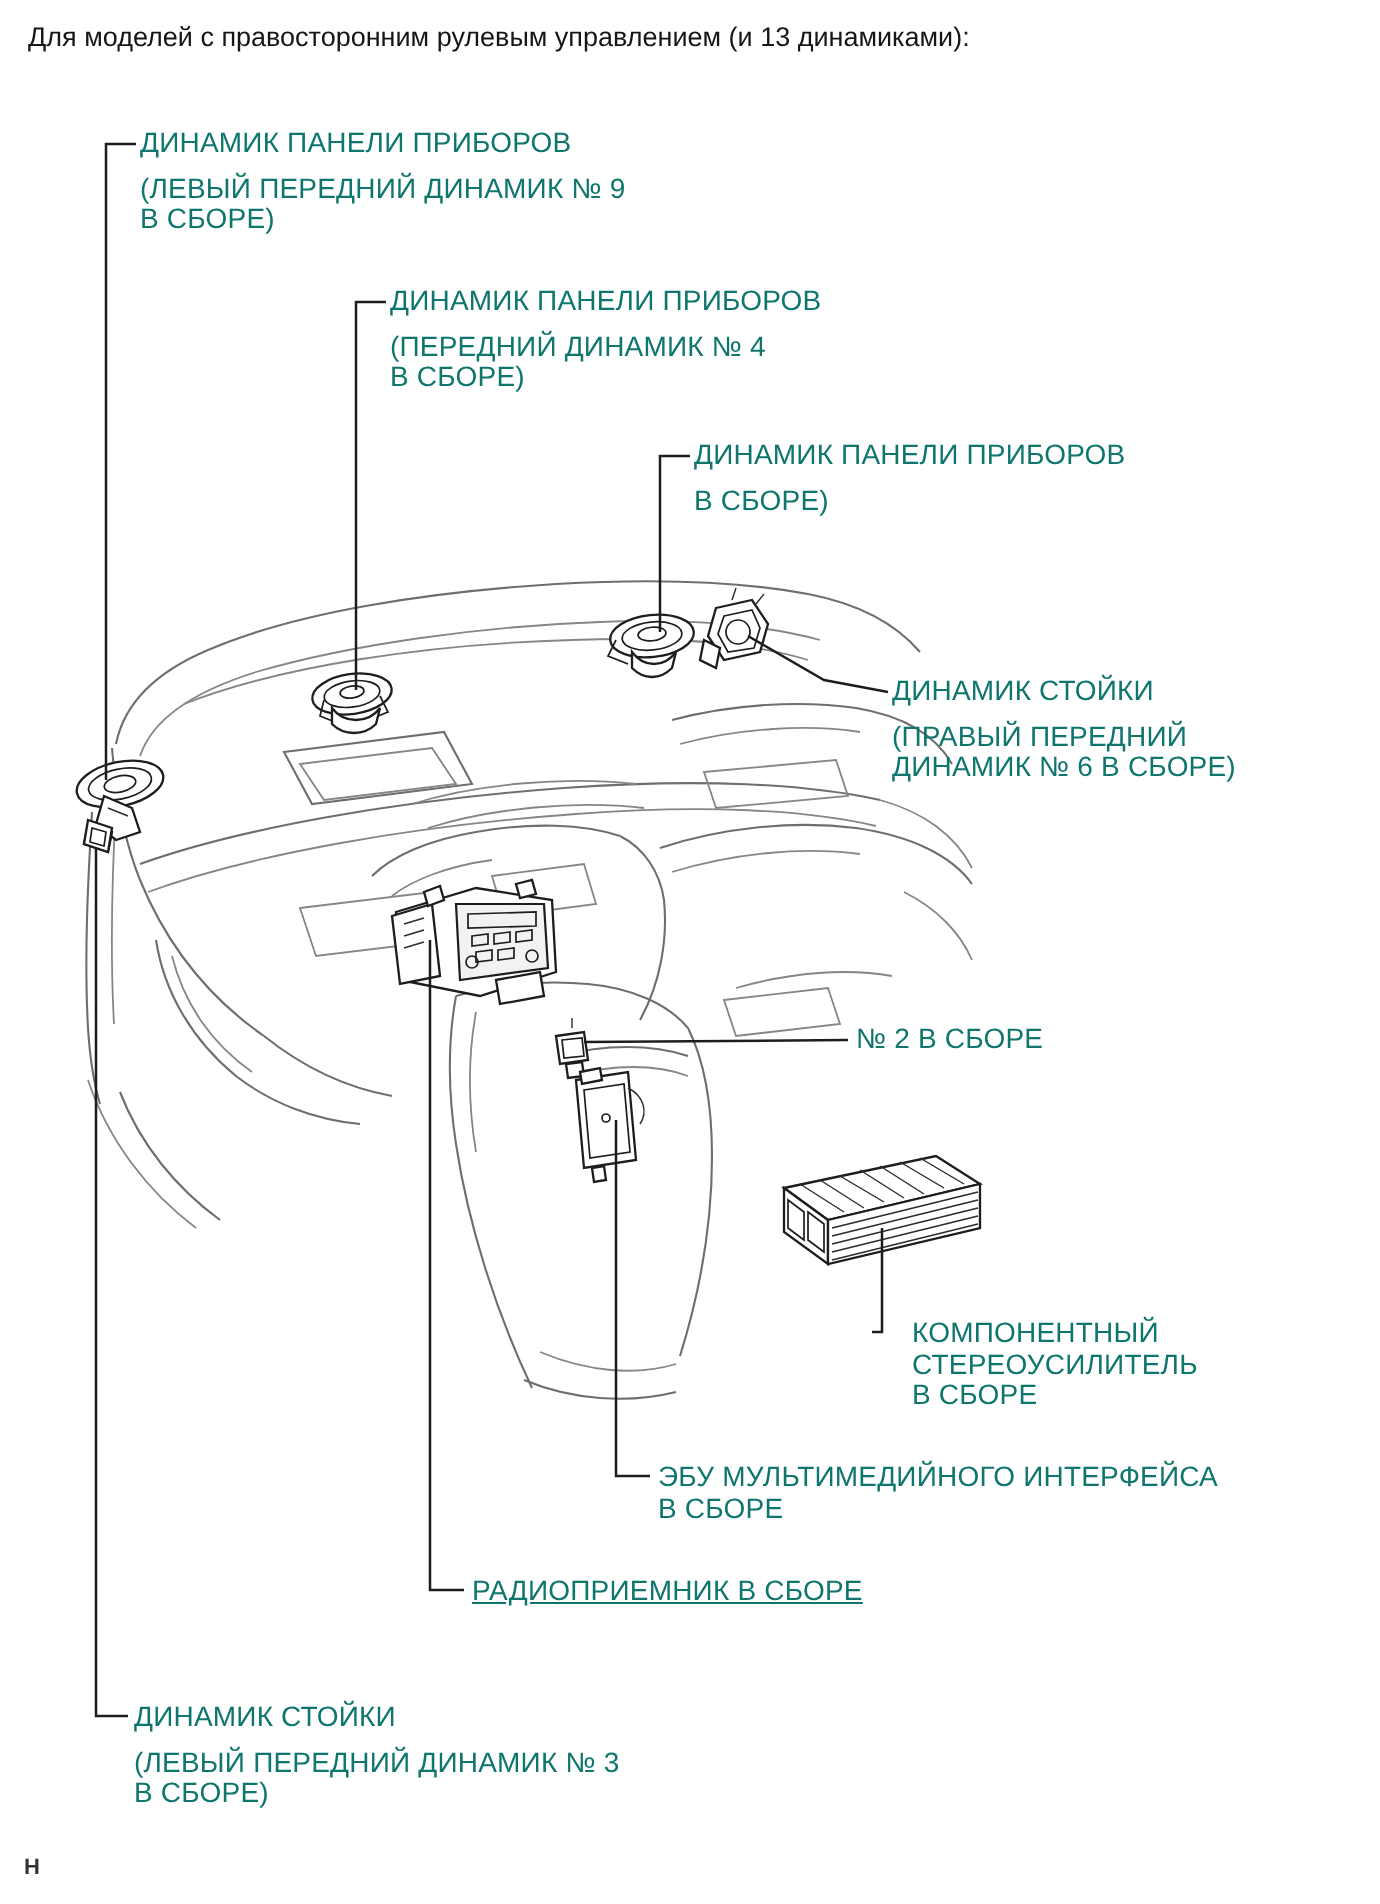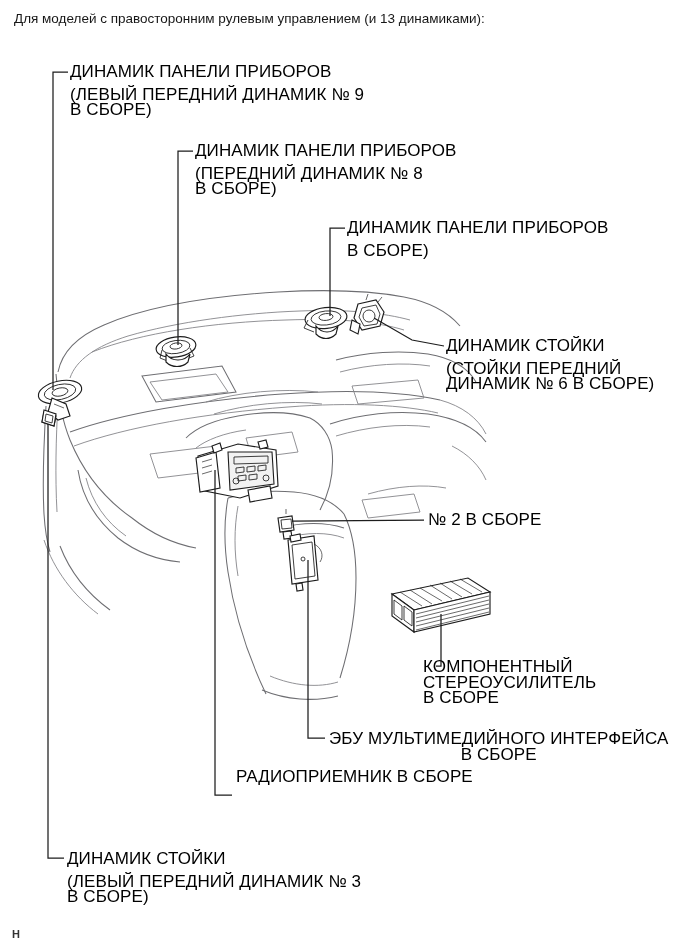--- a/index.html
+++ b/index.html
@@ -25,23 +25,23 @@
     position: absolute;
     left: 14px;
     top: 10px;
     font-size: 13.5px;
     line-height: 17px;
     color: #161616;
     white-space: nowrap;
   }
   .callout {
     position: absolute;
-    font-size: 17px;
+    font-size: 14px;
     line-height: 15.6px;
-    color: #000000;
+    color: #0f766e;
     white-space: nowrap;
     letter-spacing: 0.1px;
   }
   .callout .ln {
     display: block;
   }
   .callout .gap {
     display: block;
     height: 7px;
   }
@@ -274,53 +274,53 @@
   <div class="callout" style="left:70px; top:64px;">
     <span class="ln">ДИНАМИК ПАНЕЛИ ПРИБОРОВ</span>
     <span class="gap"></span>
     <span class="ln">(ЛЕВЫЙ ПЕРЕДНИЙ ДИНАМИК № 9</span>
     <span class="ln">В СБОРЕ)</span>
   </div>
 
   <div class="callout" style="left:195px; top:143px;">
     <span class="ln">ДИНАМИК ПАНЕЛИ ПРИБОРОВ</span>
     <span class="gap"></span>
-    <span class="ln">(ПЕРЕДНИЙ ДИНАМИК № 8</span>
+    <span class="ln">(ПЕРЕДНИЙ ДИНАМИК № 4</span>
     <span class="ln">В СБОРЕ)</span>
   </div>
 
   <div class="callout" style="left:347px; top:220px;">
     <span class="ln">ДИНАМИК ПАНЕЛИ ПРИБОРОВ</span>
     <span class="gap"></span>
     <span class="ln">В СБОРЕ)</span>
   </div>
 
   <div class="callout" style="left:446px; top:338px;">
     <span class="ln">ДИНАМИК СТОЙКИ</span>
     <span class="gap"></span>
-    <span class="ln">(СТОЙКИ ПЕРЕДНИЙ</span>
+    <span class="ln">(ПРАВЫЙ ПЕРЕДНИЙ</span>
     <span class="ln">ДИНАМИК № 6 В СБОРЕ)</span>
   </div>
 
   <div class="callout" style="left:428px; top:512px;">
     <span class="ln">№ 2 В СБОРЕ</span>
   </div>
 
-  <div class="callout" style="left:423px; top:659px;">
+  <div class="callout" style="left:456px; top:659px;">
     <span class="ln">КОМПОНЕНТНЫЙ</span>
     <span class="ln">СТЕРЕОУСИЛИТЕЛЬ</span>
     <span class="ln">В СБОРЕ</span>
   </div>
 
-  <div class="callout" style="left:329px; top:731px;text-align:center;">
+  <div class="callout" style="left:329px; top:731px;">
     <span class="ln">ЭБУ МУЛЬТИМЕДИЙНОГО ИНТЕРФЕЙСА</span>
     <span class="ln">В СБОРЕ</span>
   </div>
 
-  <div class="callout" style="left:236px; top:769px;">
+  <div class="callout" style="left:236px; top:788px;text-decoration:underline;">
     <span class="ln">РАДИОПРИЕМНИК В СБОРЕ</span>
   </div>
 
   <div class="callout" style="left:67px; top:851px;">
     <span class="ln">ДИНАМИК СТОЙКИ</span>
     <span class="gap"></span>
     <span class="ln">(ЛЕВЫЙ ПЕРЕДНИЙ ДИНАМИК № 3</span>
     <span class="ln">В СБОРЕ)</span>
   </div>
 

